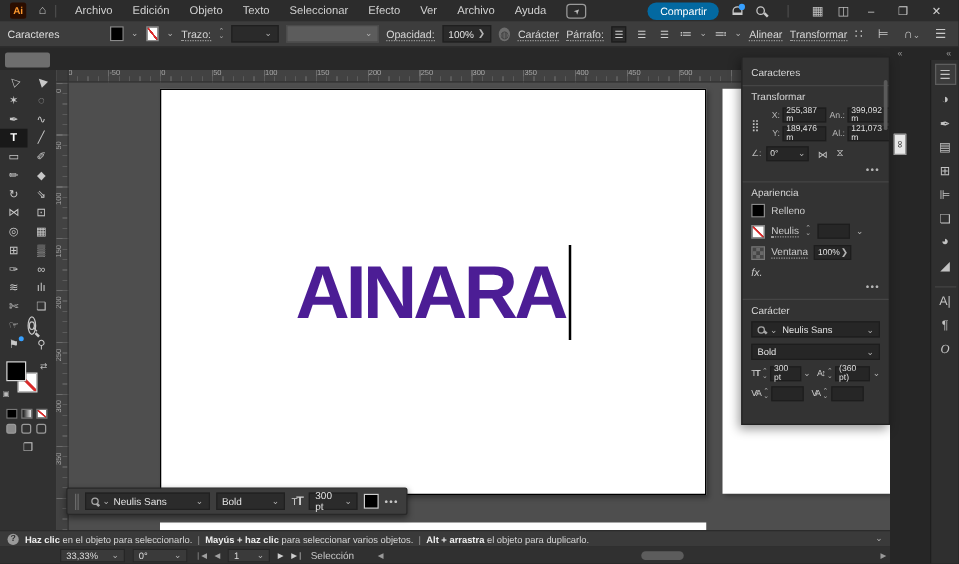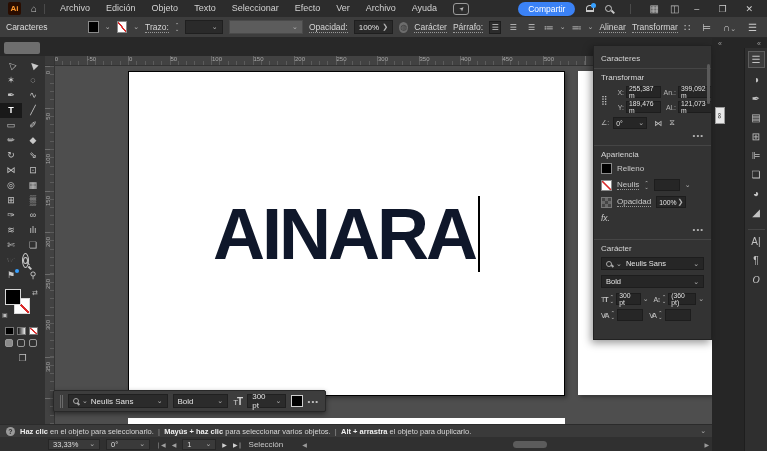--- a/index.html
+++ b/index.html
@@ -8,21 +8,21 @@
 
   
   #menubar{position:absolute;left:0;top:0;width:767px;height:17px;background:#2c2c2c;display:flex;align-items:center;}
   .ai-logo{width:13px;height:13px;margin-left:8px;background:#2a0d00;border-radius:2px;color:#ff9a2e;font-size:8px;font-weight:bold;display:flex;align-items:center;justify-content:center;}
   .home-ic{margin-left:10px;font-size:10px;color:#c5c5c5;}
   .mb-sep{width:1px;height:10px;background:#4a4a4a;margin:0 7px;}
   .menus{display:flex;gap:0;}
   .mi{padding:0 8px;font-size:9px;color:#d2d2d2;line-height:17px;}
   .touch-ic{margin-left:8px;width:16px;height:12px;border:1px solid #9a9a9a;border-radius:3px;display:flex;align-items:center;justify-content:center;font-size:6px;color:#bbb;transform:translateY(0);}
   #mb-right{margin-left:auto;display:flex;align-items:center;gap:11px;padding-right:10px;}
-  .share-btn{background:#3b82f6;color:#fff;font-size:8.5px;padding:2px 10px;border-radius:9px;}
+  .share-btn{background:#0369a1;color:#fff;font-size:8.5px;padding:2px 10px;border-radius:9px;}
   .bell{position:relative;width:8px;height:7px;border:1px solid #c9c9c9;border-bottom:2px solid #c9c9c9;border-radius:50% 50% 0 0;}
   .bell .dot{position:absolute;right:-3px;top:-3px;width:5px;height:5px;border-radius:50%;background:#37a0ff;}
   .lens{position:relative;width:7px;height:7px;border:1.5px solid #c9c9c9;border-radius:50%;}
   .lens::after{content:"";position:absolute;width:4px;height:1.5px;background:#c9c9c9;right:-3.5px;bottom:-1px;transform:rotate(45deg);}
   .ws-ic{font-size:10px;color:#bfbfbf;}
   .win-btn{font-size:9px;color:#cfcfcf;padding:0 4px;}
 
   
   #controlbar{position:absolute;left:0;top:17px;width:767px;height:21px;background:#3d3d3d;border-bottom:1px solid #282828;display:flex;align-items:center;font-size:8.5px;gap:6px;padding:0 6px;color:#d6d6d6;}
   .cb-label{color:#dedede;}
@@ -81,21 +81,21 @@
   #vruler{position:absolute;left:0;top:10px;width:10px;height:358px;background:#424242;border-right:1px solid #333;
     background-image:repeating-linear-gradient(to bottom,#5b5b5b 0 1px,transparent 1px 8.3px),repeating-linear-gradient(to bottom,#6b6b6b 0 1px,transparent 1px 41.5px);
     background-size:4px 100%,10px 100%;background-position:right 0,0 0;background-repeat:repeat-y;}
   #ruler-corner{position:absolute;left:0;top:0;width:10px;height:10px;background:#3a3a3a;border-right:1px solid #333;border-bottom:1px solid #333;z-index:2;}
   .rlabel{position:absolute;top:0px;font-size:6px;color:#a8a8a8;transform:translateX(1px);}
   .rlabel-v{position:absolute;left:0px;font-size:6px;color:#a8a8a8;writing-mode:vertical-rl;transform:rotate(180deg);}
   .artboard{position:absolute;background:#fff;}
   #artboard1{left:83px;top:15px;width:437px;height:325px;border:1px solid #000;box-shadow:2px 2px 4px rgba(0,0,0,.35);display:flex;align-items:center;justify-content:center;}
   #artboard2{left:533px;top:15px;width:134px;height:324px;box-shadow:2px 2px 4px rgba(0,0,0,.35);}
   #artboard3{left:83px;top:362px;width:437px;height:8px;}
-  #lettering{font-size:72px;font-weight:bold;letter-spacing:-3px;color:#0f172a;line-height:1;}
+  #lettering{font-size:60px;font-weight:bold;letter-spacing:-3px;color:#4c1d95;line-height:1;}
   #caret{display:inline-block;width:2px;height:76px;background:#000;margin-left:3px;vertical-align:-8px;}
 
   
   #charbar{position:absolute;left:8px;top:334px;width:273px;height:22px;background:#3d3d3d;border:1px solid #282828;border-radius:2px;box-shadow:0 2px 5px rgba(0,0,0,.45);display:flex;align-items:center;gap:5px;padding:0 6px;z-index:4;}
   .grip{width:3px;height:13px;border-left:1px solid #6a6a6a;border-right:1px solid #6a6a6a;}
   .fld.dark{background:#2b2b2b;border-color:#202020;}
   .lens.sm{width:6px;height:6px;border-width:1.2px;border-color:#a8a8a8;}
   .lens.sm::after{background:#a8a8a8;width:3px;right:-2.5px;}
   .tt-ic{font-size:8px;color:#d0d0d0;letter-spacing:-1px;}
   .tt-ic b{font-size:10px;}
@@ -498,21 +498,21 @@
         <span class="ulink">Neulis</span>
         <span class="stepper">
             <span>⌃</span>
             <span>⌄</span>
           </span>
         <span class="pfld" style="width:26px"></span>
         <span class="chev">⌄</span>
       </div>
       <div class="ap-row">
         <span class="ap-sw checker"></span>
-        <span class="ulink">Opacidad</span>
+        <span class="ulink">Ventana</span>
         <span class="pfld" style="width:30px">
             <span>100%</span>
             <span class="chev" style="margin-left:auto">❯</span>
           </span>
       </div>
       <div class="fx">fx.</div>
       <div class="sec-more">•••</div>
       <hr class="p-hr">
       <div class="sec-title">Carácter</div>
       <div class="ch-field">

